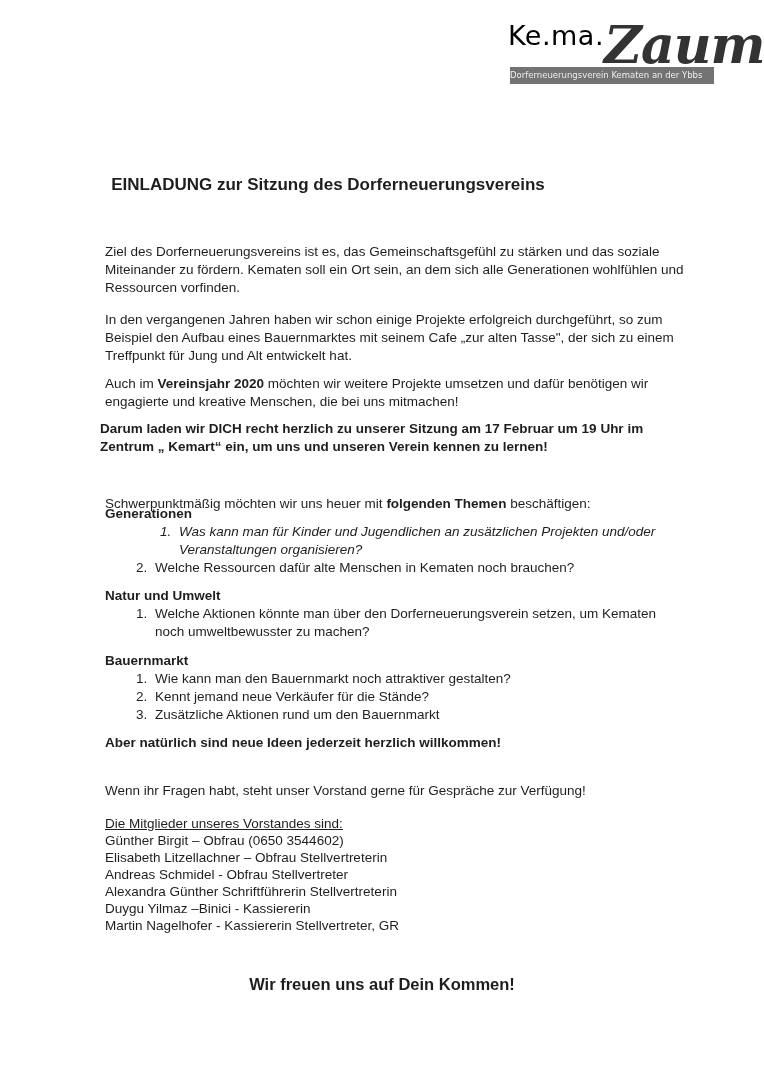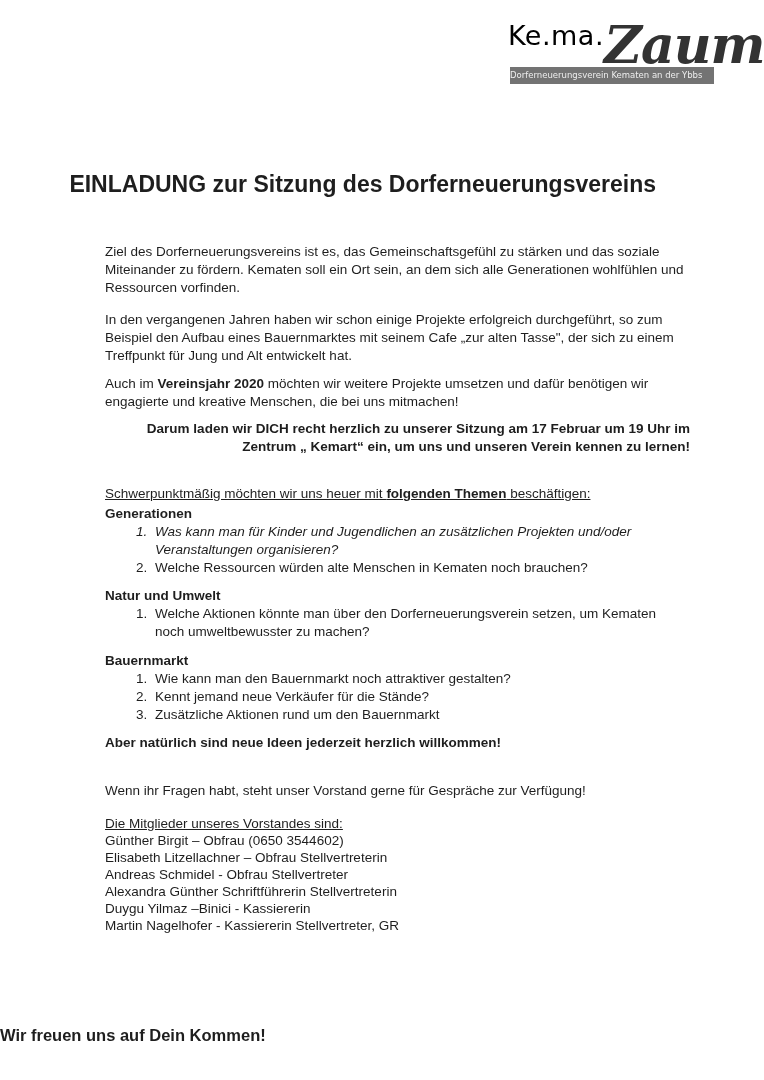--- a/index.html
+++ b/index.html
@@ -4,55 +4,55 @@
   <style>
     html, body { margin: 0; padding: 0; background: #ffffff; }
     body {
       width: 764px; height: 1080px; position: relative; overflow: hidden;
       font-family: "Liberation Sans", sans-serif; color: #1e1e1e;
     }
     .logo { position: absolute; left: 508px; top: 20px; width: 218px; height: 68px; }
     .logo-word { position: absolute; left: 0; top: 0; font-size: 27px; color: #000000; letter-spacing: 0.5px; font-family: "DejaVu Sans", sans-serif; }
     .logo-script { position: absolute; left: 96px; top: -6px; font-size: 52px; font-style: italic; font-weight: bold; color: #333; font-family: "DejaVu Serif", serif; letter-spacing: -1px; }
     .logo-banner { position: absolute; left: 2px; top: 47px; width: 204px; height: 17px; background: #737373; color: #eee; font-size: 8.5px; line-height: 17px; text-align: left; font-family: "DejaVu Sans", sans-serif; }
-    .title { position: absolute; left: 0; width: 656px; top: 174px; text-align: right; font-size: 23px; line-height: 21px; }
+    .title { position: absolute; left: 0; width: 656px; top: 174px; text-align: center; font-size: 17px; line-height: 21px; }
     .title b { font-weight: bold; }
     .text { position: absolute; left: 105px; width: 580px; font-size: 13.5px; line-height: 18px; }
-    .center { text-align: right; left: 100px; width: 590px; font-weight: bold; }
+    .center { text-align: left; left: 100px; width: 590px; font-weight: bold; }
     .h { font-weight: bold; }
     ol { margin: 0; padding-left: 46px; }
     ol li { padding-left: 4px; }
-    .ital { font-style: italic; }
+    .ital { font-style: italic; margin-left: 24px; }
     .u { text-decoration: underline; }
-    .closing { position: absolute; left: 0; width: 764px; top: 1026px; font-weight: bold; font-size: 16.5px; }
+    .closing { position: absolute; left: 0; width: 764px; top: 975px; text-align: center; font-weight: bold; font-size: 16.5px; }
   </style>
 </head>
 <body>
 
 <div class="logo">
   <span class="logo-word">Ke.ma.</span>
   <span class="logo-script">Zaum</span>
   <div class="logo-banner">Dorferneuerungsverein Kematen an der Ybbs</div>
 </div>
 
 <div class="title">
   <div><b>EINLADUNG</b><b> zur Sitzung des Dorferneuerungsvereins</b></div>
 </div>
 
 <div class="text" style="top:243px;">Ziel des Dorferneuerungsvereins ist es, das Gemeinschaftsgefühl zu stärken und das soziale Miteinander zu fördern. Kematen soll ein Ort sein, an dem sich alle Generationen wohlfühlen und Ressourcen vorfinden.</div>
 <div class="text" style="top:311px;">In den vergangenen Jahren haben wir schon einige Projekte erfolgreich durchgeführt, so zum Beispiel den Aufbau eines Bauernmarktes mit seinem Cafe „zur alten Tasse", der sich zu einem Treffpunkt für Jung und Alt entwickelt hat.</div>
 <div class="text" style="top:375px;"><span>Auch im </span><b>Vereinsjahr 2020</b><span> möchten wir weitere Projekte umsetzen und dafür benötigen wir engagierte und kreative Menschen, die bei uns mitmachen!</span></div>
 <div class="text center" style="top:420px;">Darum laden wir DICH recht herzlich zu unserer Sitzung am 17 Februar um 19 Uhr im Zentrum „ Kemart“  ein, um uns und unseren Verein kennen zu lernen!</div>
-<div class="text" style="top:485px;text-decoration:underline;"><span>Schwerpunktmäßig möchten wir uns heuer mit </span><b>folgenden Themen</b><span> beschäftigen:</span></div>
+<div class="text" style="top:495px;"><span>Schwerpunktmäßig möchten wir uns heuer mit </span><b>folgenden Themen</b><span> beschäftigen:</span></div>
 
 <div class="text" style="top:505px;">
   <div class="h">Generationen</div>
   <ol>
     <li class="ital">Was kann man für Kinder und Jugendlichen an zusätzlichen Projekten und/oder Veranstaltungen organisieren?</li>
-    <li>Welche Ressourcen würden alte Menschen in Kematen noch brauchen?</li>
+    <li>Welche Ressourcen dafür alte Menschen in Kematen noch brauchen?</li>
   </ol>
 </div>
 
 <div class="text" style="top:587px;">
   <div class="h">Natur und Umwelt</div>
   <ol>
     <li>Welche Aktionen könnte man über den Dorferneuerungsverein setzen, um Kematen noch umweltbewusster zu machen?</li>
   </ol>
 </div>
 

